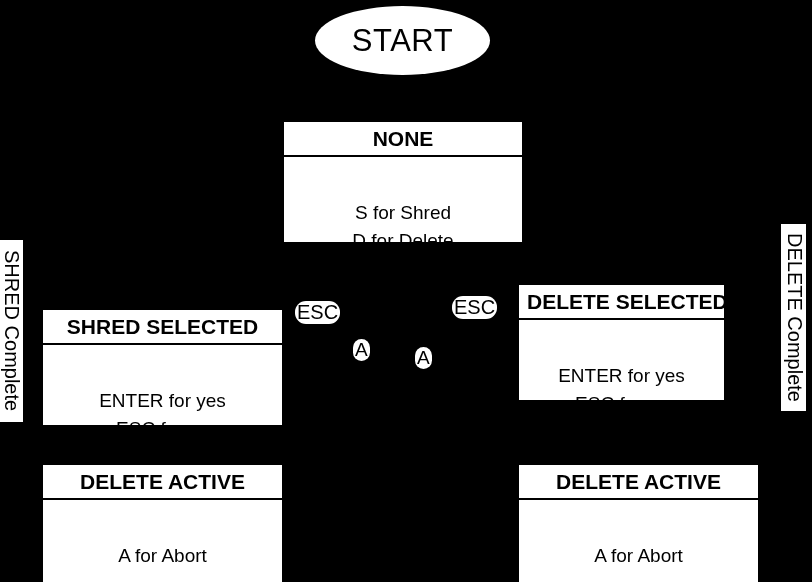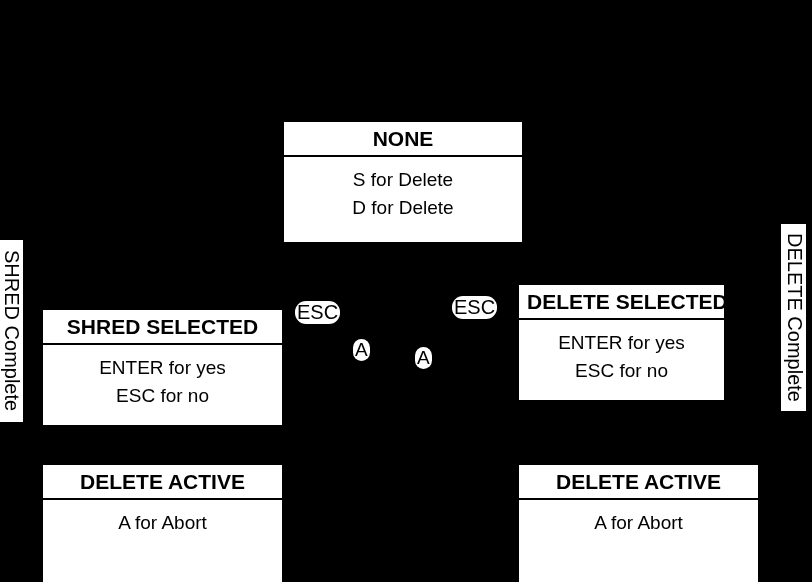--- a/index.html
+++ b/index.html
@@ -37,20 +37,21 @@
     line-height: 1;
   }
 
   
   .state-box {
     position: absolute;
     background: #ffffff;
     box-sizing: border-box;
     display: flex;
     flex-direction: column;
+    gap: 33px;
   }
   .state-title {
     color: #000000;
     font-size: 21px;
     font-weight: bold;
     text-align: center;
     border-bottom: 2px solid #000000;
     padding: 5px 8px 4px 8px;
     line-height: 1.15;
     white-space: nowrap;
@@ -113,25 +114,28 @@
     top: 224px;
     width: 25px;
     height: 187px;
   }
 </style>
 </head>
 <body>
 
 <div id="canvas">
 
+  <div class="start-node">
+    <span class="start-label">START</span>
+  </div>
 
   <div class="state-box" id="state-none">
     <div class="state-title">NONE</div>
     <div class="state-body">
-      <span class="line">S for Delete</span>
+      <span class="line">S for Shred</span>
       <span class="line">D for Delete</span>
     </div>
   </div>
 
   <div class="state-box" id="state-shred-sel">
     <div class="state-title">SHRED SELECTED</div>
     <div class="state-body">
       <span class="line">ENTER for yes</span>
       <span class="line">ESC for no</span>
     </div>

